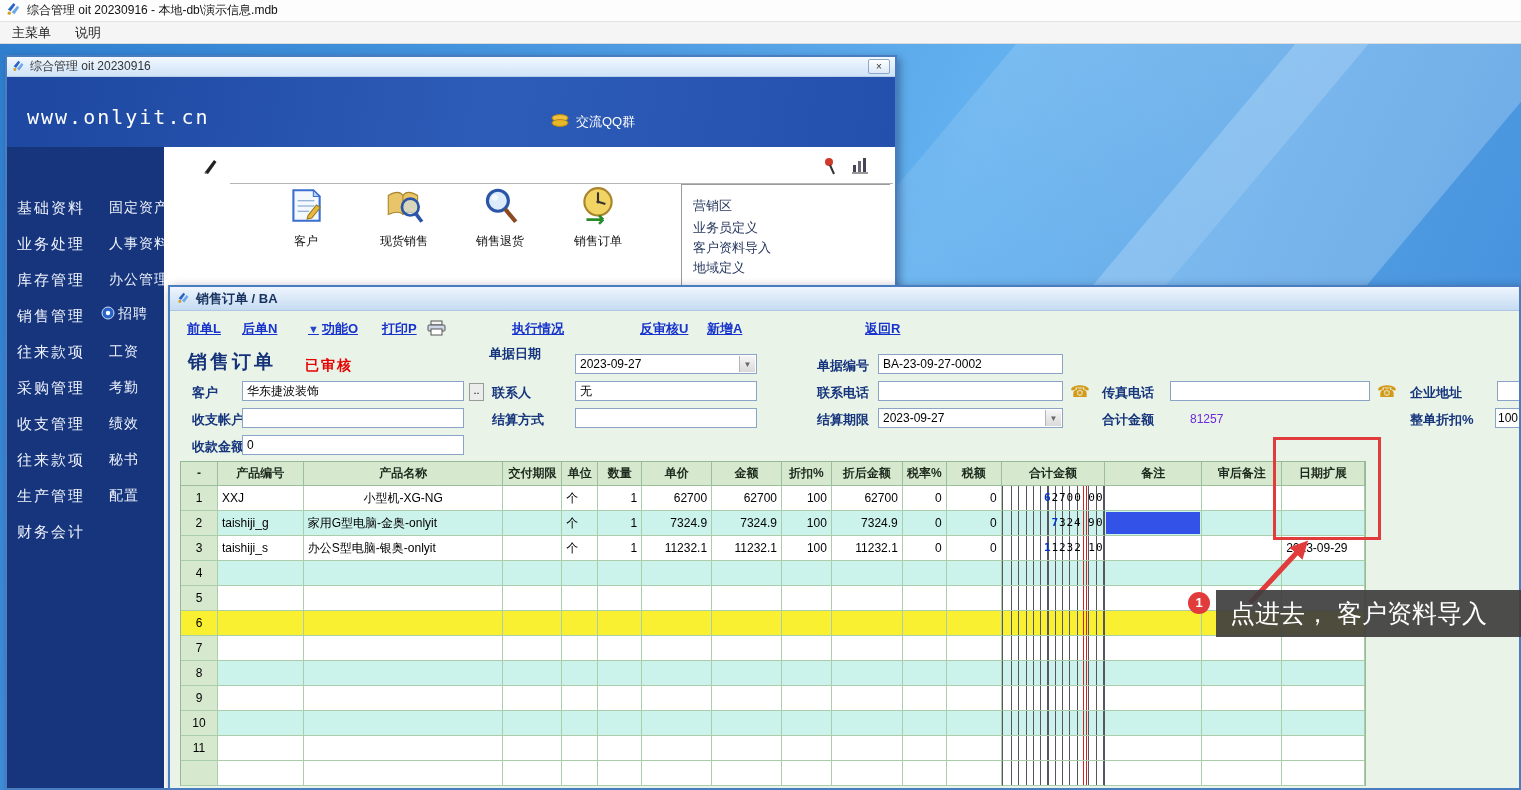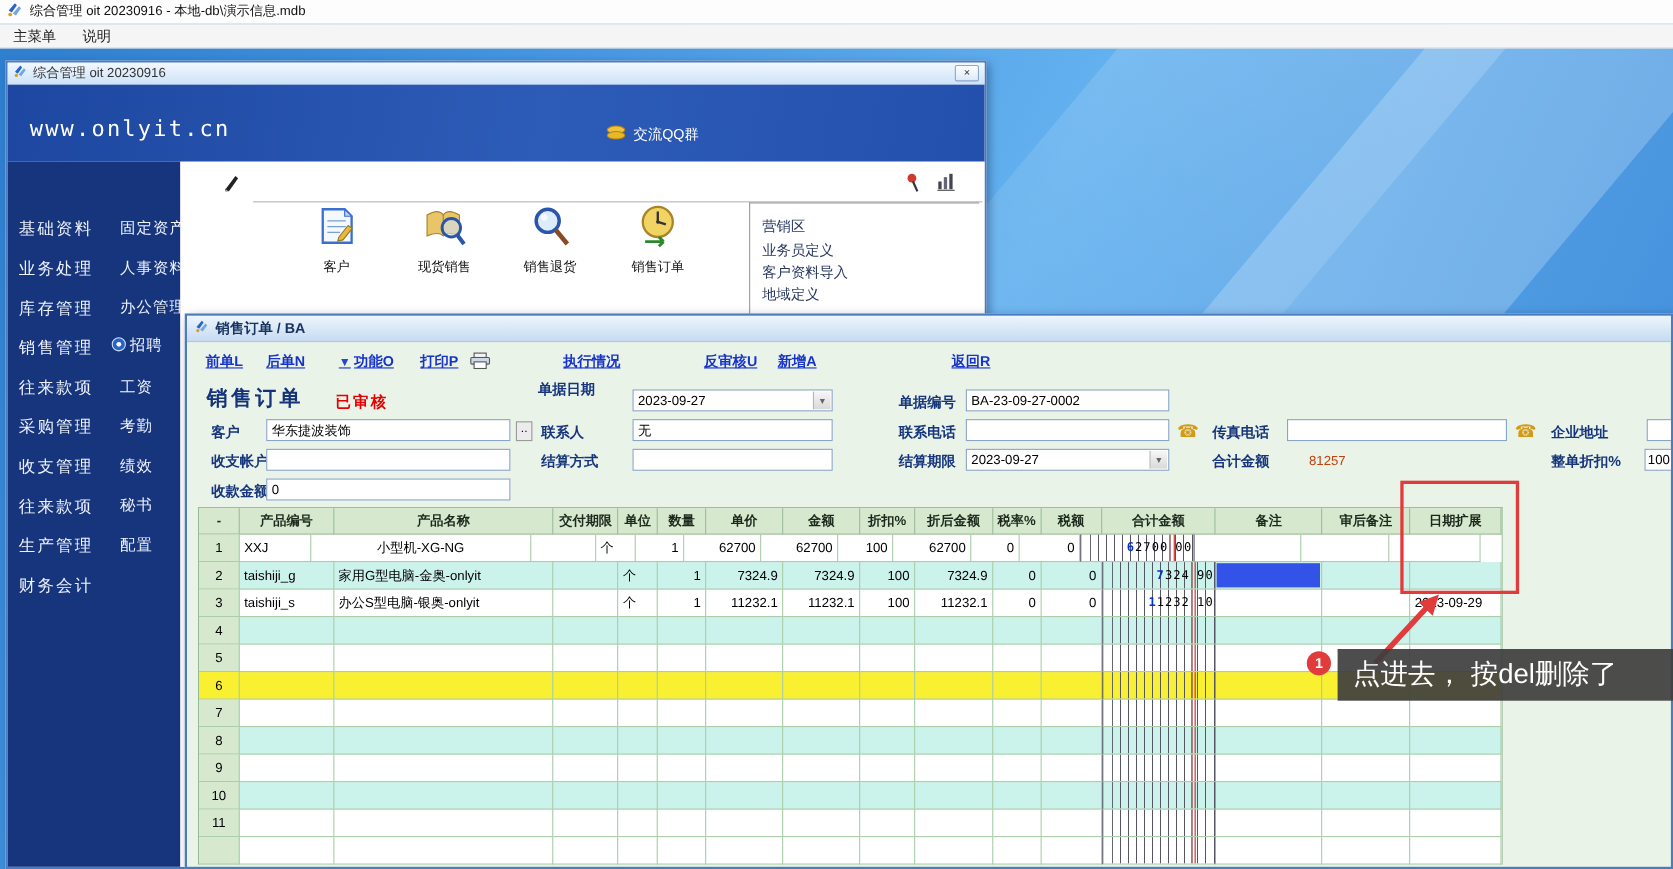--- a/index.html
+++ b/index.html
@@ -76,21 +76,21 @@
   .inp { position:absolute; height:20px; border:1px solid #8aa4c8; background:#fff; font-size:12px;
          font-family:"Liberation Sans", sans-serif; padding:0 4px; color:#000; }
   .combo { position:absolute; height:20px; border:1px solid #8aa4c8; background:#fff; }
   .combo .val { position:absolute; left:4px; top:2px; font-size:12px; color:#000; }
   .combo .btn { position:absolute; right:1px; top:1px; bottom:1px; width:16px;
                 background:linear-gradient(#f6f6f6,#d9d9d9); border-left:1px solid #b5b5b5;
                 display:flex; align-items:center; justify-content:center; font-size:8px; color:#666; cursor:pointer; }
   .dots-btn { position:absolute; width:15px; height:18px; border:1px solid #9a9a9a; background:#ececec;
               font-size:11px; text-align:center; line-height:12px; cursor:pointer; }
   .phone { position:absolute; font-size:16px; color:#d49a17; cursor:pointer; }
-  .plain-val { position:absolute; font-size:12px; color:#c2410c; }
+  .plain-val { position:absolute; font-size:12px; color:#6d28d9; }
 
   
   .order-table { position:absolute; left:10px; top:174px; width:1186px; border:1px solid #95b895; border-bottom:none; }
   .thead { display:flex; height:24px; background:#d6e8cd; }
   .th { height:24px; border-right:1px solid #9dbd9d; border-bottom:1px solid #9dbd9d; font-size:12px;
         font-weight:bold; color:#1c281c; text-align:center; line-height:23px; overflow:hidden; white-space:nowrap; }
   .tr { display:flex; height:25px; background:#fff; }
   .tr.hl-cyan { background:#ccf2ec; }
   .tr.hl-yellow { background:#f8f031; }
   .td { position:relative; height:25px; border-right:1px solid #aacdaa; border-bottom:1px solid #aacdaa;
@@ -366,21 +366,21 @@
         <div class="th" style="width: 44px;">税率%</div>
         <div class="th" style="width: 55px;">税额</div>
         <div class="th" style="width: 104px;">合计金额</div>
         <div class="th" style="width: 97px;">备注</div>
         <div class="th" style="width: 80px;">审后备注</div>
         <div class="th" style="width: 83px;">日期扩展</div>
       </div>
     <div id="tblBody">
         <div class="tr">
           <div class="td numcell" style="width: 37px; text-align: center;">1</div>
-          <div class="td" style="width: 65px; text-align: left;">XXJ</div>
+          <div class="td" style="width: 86px; text-align: left;">XXJ</div>
           <div class="td" style="width: 200px; text-align: center;">小型机-XG-NG</div>
           <div class="td" style="width: 59px; text-align: left;"></div>
           <div class="td" style="width: 36px; text-align: left;">个</div>
           <div class="td" style="width: 44px; text-align: right;">1</div>
           <div class="td" style="width: 70px; text-align: right;">62700</div>
           <div class="td" style="width: 70px; text-align: right;">62700</div>
           <div class="td" style="width: 50px; text-align: right;">100</div>
           <div class="td" style="width: 71px; text-align: right;">62700</div>
           <div class="td" style="width: 44px; text-align: right;">0</div>
           <div class="td" style="width: 55px; text-align: right;">0</div>
@@ -605,13 +605,13 @@
 <div class="anno-box"></div>
 <svg style="position:absolute;left:1238px;top:533px;z-index:6" width="85" height="78">
   <defs>
     <marker id="ah" markerUnits="userSpaceOnUse" markerWidth="18" markerHeight="18" refX="9" refY="9" orient="auto">
       <path d="M0 0 L18 9 L0 18 z" fill="#e23b3b"></path>
     </marker>
   </defs>
   <line x1="12" y1="70" x2="64" y2="14" stroke="#e23b3b" stroke-width="5" marker-end="url(#ah)"></line>
 </svg>
 <div class="anno-badge">1</div>
-<div class="anno-label">点进去，  按del删除了</div>
+<div class="anno-label">点进去，  客户资料导入</div>
 
 </body></html>

